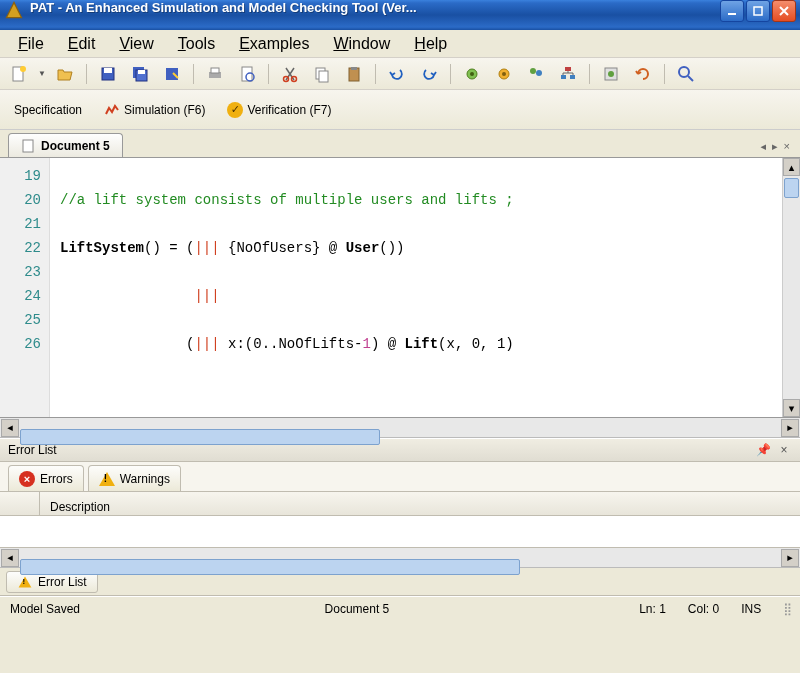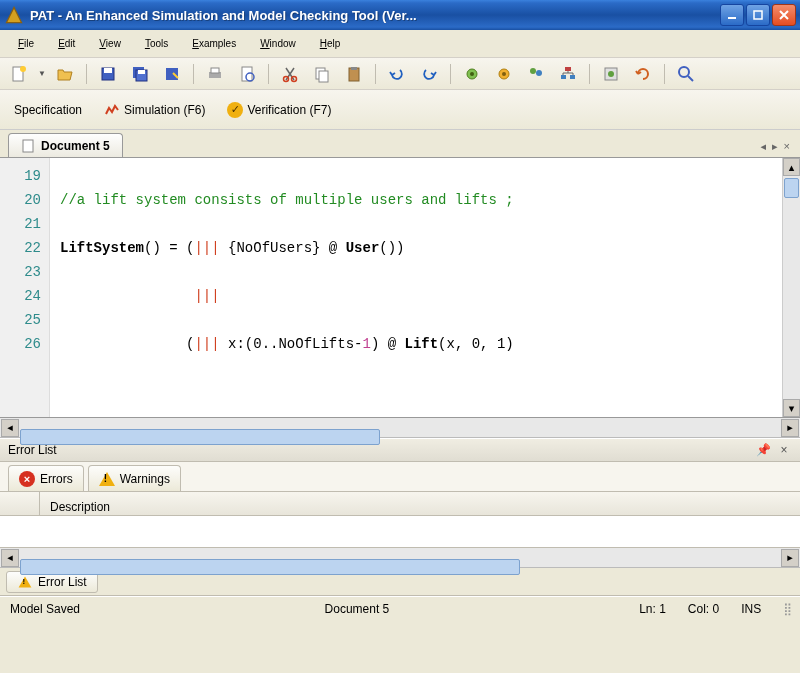--- a/index.html
+++ b/index.html
@@ -1,27 +1,27 @@
 <!DOCTYPE html>
 <html><head>
 <meta charset="utf-8">
 <style>
 * { margin: 0; padding: 0; box-sizing: border-box; }
 body { font-family: Tahoma, Arial, sans-serif; font-size: 11px; background: #ece9d8; width: 800px; height: 673px; overflow: hidden; }
 
-.titlebar { height: 30px; background: linear-gradient(to bottom, #3a81dd 0%, #2b6bc7 10%, #1950a3 50%, #2b6bc7 90%, #1950a3 100%); display: flex; align-items: center; padding: 0 4px; color: white; font-weight: bold; font-size: 13px; }
+.titlebar { height: 30px; background: linear-gradient(to bottom, #3a81dd 0%, #2b6bc7 10%, #1950a3 50%, #2b6bc7 90%, #1950a3 100%); display: flex; padding: 0 4px; color: white; font-weight: bold; font-size: 13px; }
 .titlebar .app-icon { width: 20px; height: 20px; margin-right: 6px; display: flex; align-items: center; justify-content: center; }
 .titlebar .title-text { flex: 1; white-space: nowrap; overflow: hidden; text-overflow: ellipsis; text-shadow: 1px 1px 0 rgba(0,0,0,0.3); }
 .winbtns { display: flex; gap: 2px; }
 .winbtn { width: 24px; height: 22px; border: 1px solid #1545a0; border-radius: 3px; display: flex; align-items: center; justify-content: center; background: linear-gradient(to bottom, #6fa3e5, #2b6bc7); cursor: pointer; }
 .winbtn.close { background: linear-gradient(to bottom, #f48d6c, #e54d22); border-color: #a0361a; }
 .winbtn svg { width: 12px; height: 12px; }
 
 .menubar { height: 28px; background: #ece9d8; display: flex; align-items: center; padding: 0 8px; gap: 4px; border-bottom: 1px solid #d4d0c8; }
-.menu-item { padding: 3px 10px; cursor: pointer; font-size: 10px; }
+.menu-item { padding: 3px 10px; cursor: pointer; font-size: 16px; }
 .menu-item u { text-decoration: underline; }
 
 .toolbar1 { height: 32px; background: linear-gradient(to bottom, #f7f5ee, #ece9d8); display: flex; align-items: center; padding: 0 6px; gap: 6px; border-bottom: 1px solid #d4d0c8; }
 .tbtn { width: 26px; height: 24px; display: flex; align-items: center; justify-content: center; cursor: pointer; border-radius: 3px; }
 .tsep { width: 1px; height: 20px; background: #c0bcb0; margin: 0 2px; }
 .tbtn svg { width: 18px; height: 18px; }
 
 .toolbar2 { height: 40px; background: linear-gradient(to bottom, #f7f5ee, #ece9d8); display: flex; align-items: center; padding: 0 8px; gap: 10px; border-bottom: 1px solid #cccccc; }
 .tb2-item { display: flex; align-items: center; gap: 4px; padding: 3px 6px; cursor: pointer; font-size: 12px; border-radius: 3px; }
 

